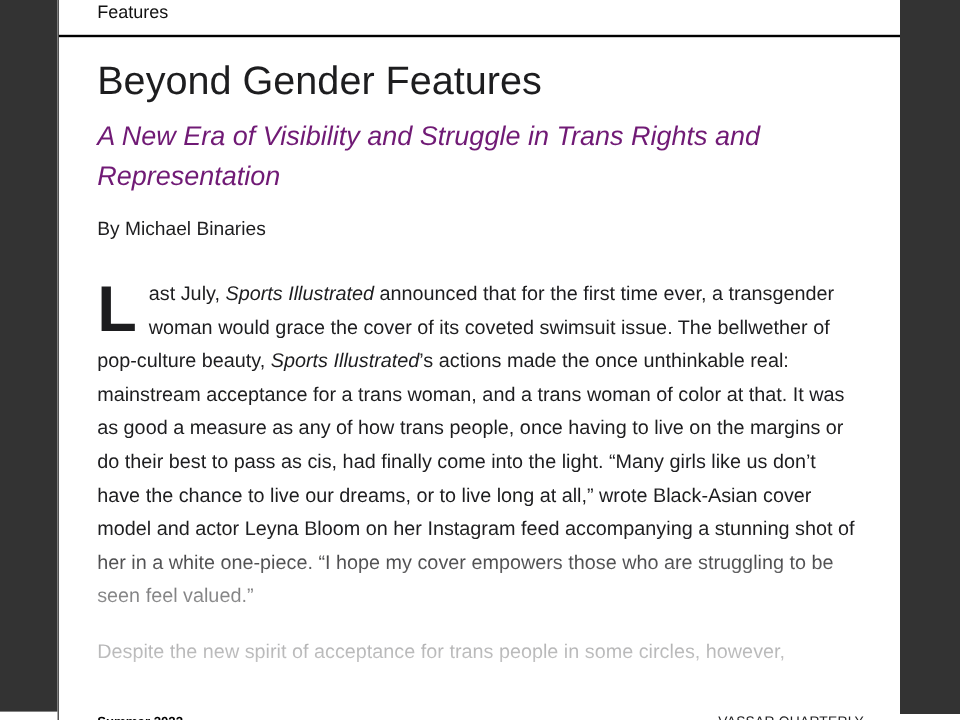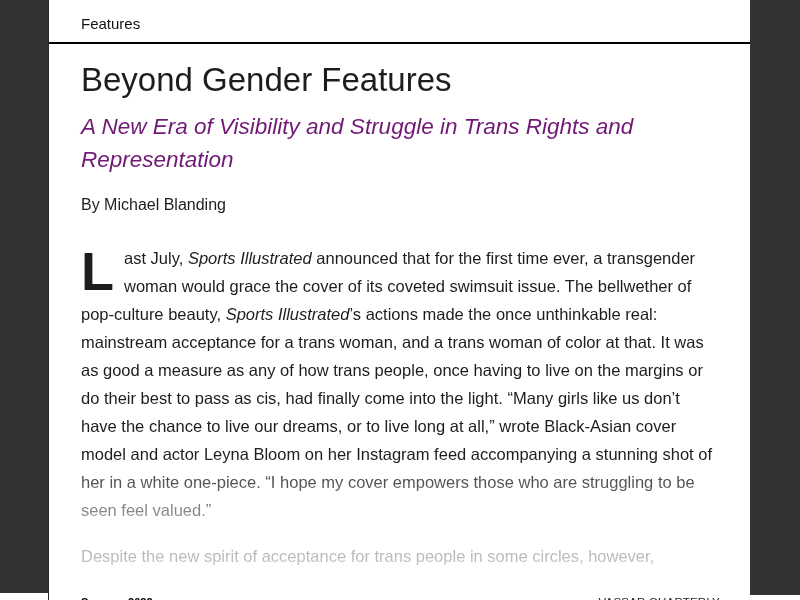--- a/index.html
+++ b/index.html
@@ -13,21 +13,20 @@
   }
   .side-bar { position: absolute; top: 0; background: #333333; }
   .side-bar.left  { left: 0;  width: 48px; height: 593px; }
   .side-bar.right { left: 750px; width: 50px; height: 595px; }
 
   .page {
     position: absolute; left: 48px; top: 0;
     width: 702px; height: 600px;
     background: #ffffff;
     box-sizing: border-box;
-    padding-top: 13px;
     border-left: 1px solid #2b2b2b;
   }
   .eyebrow {
     margin: 0 30px 0 32px;
     font-size: 15px; line-height: 21px;
     color: #111111;
   }
   .rule { height: 2px; background: #000000; margin-top: 8px; }
 
   .title {
@@ -87,21 +86,21 @@
 <div class="side-bar left"></div>
 <div class="side-bar right"></div>
 
 <div class="page">
 
   <div class="eyebrow">Features</div>
   <div class="rule"></div>
 
   <h1 class="title" style="margin:16px 30px 0 32px;">Beyond Gender Features</h1>
   <h2 class="subtitle">A New Era of Visibility and Struggle in Trans Rights and Representation</h2>
-  <div class="byline">By Michael Blanding</div>
+  <div class="byline">By Michael Binaries</div>
 
   <div class="article-body">
     <p>
       <span class="dropcap">L</span><span><span class="seg-normal">ast July, </span><span class="seg-italic">Sports Illustrated</span><span class="seg-normal"> announced that for the first time ever, a transgender woman would grace the cover of its coveted swimsuit issue. The bellwether of pop-culture beauty, </span><span class="seg-italic">Sports Illustrated</span><span class="seg-normal">’s actions made the once unthinkable real: mainstream acceptance for a trans woman, and a trans woman of color at that. It was as good a measure as any of how trans people, once having to live on the margins or do their best to pass as cis, had finally come into the light. “Many girls like us don’t have the chance to live our dreams, or to live long at all,” wrote Black-Asian cover model and actor Leyna Bloom on her Instagram feed accompanying a stunning shot of her in a white one-piece. “I hope my cover empowers those who are struggling to be seen feel valued.”</span></span>
     </p>
     <p class="para2">Despite the new spirit of acceptance for trans people in some circles, however,</p>
     <div class="fade-overlay"></div>
   </div>
 
   <div class="footer">

